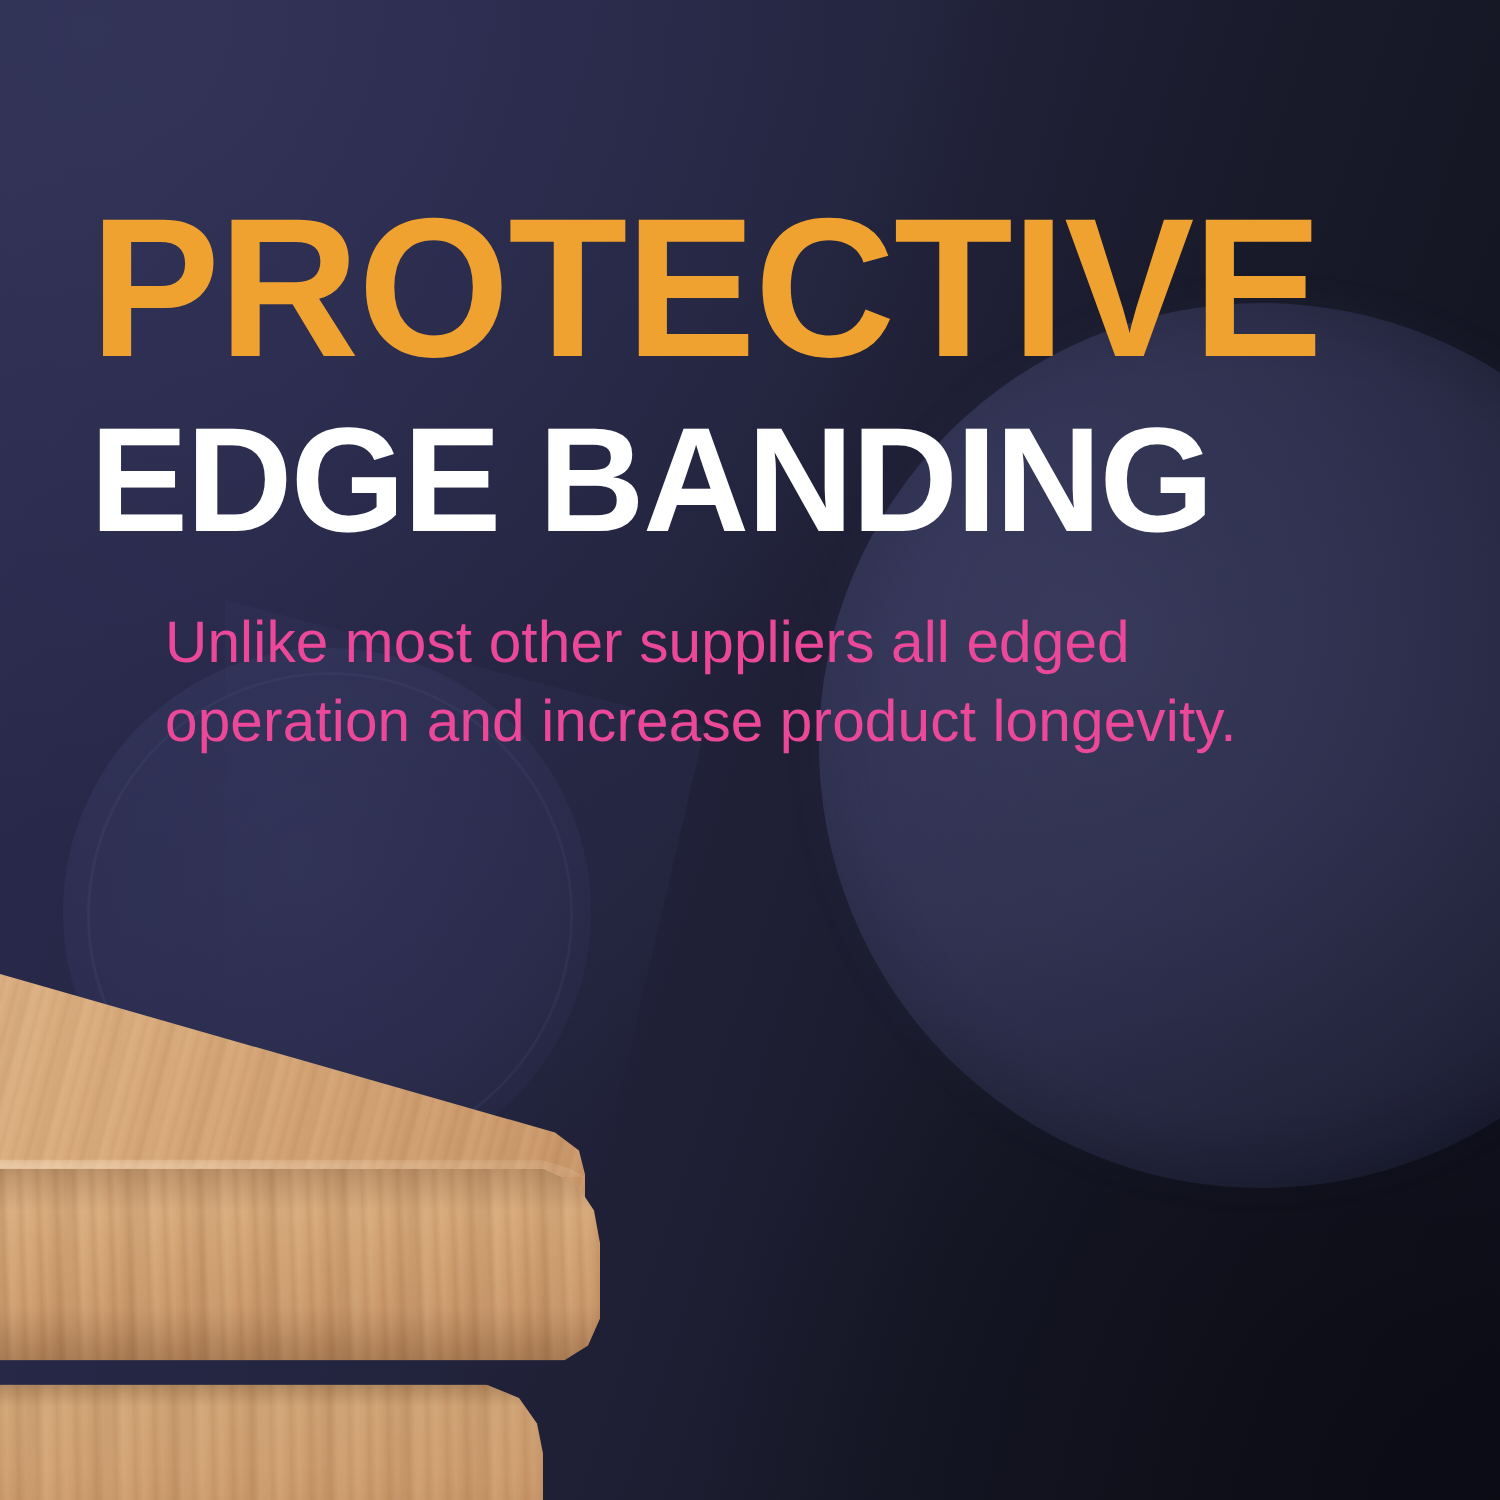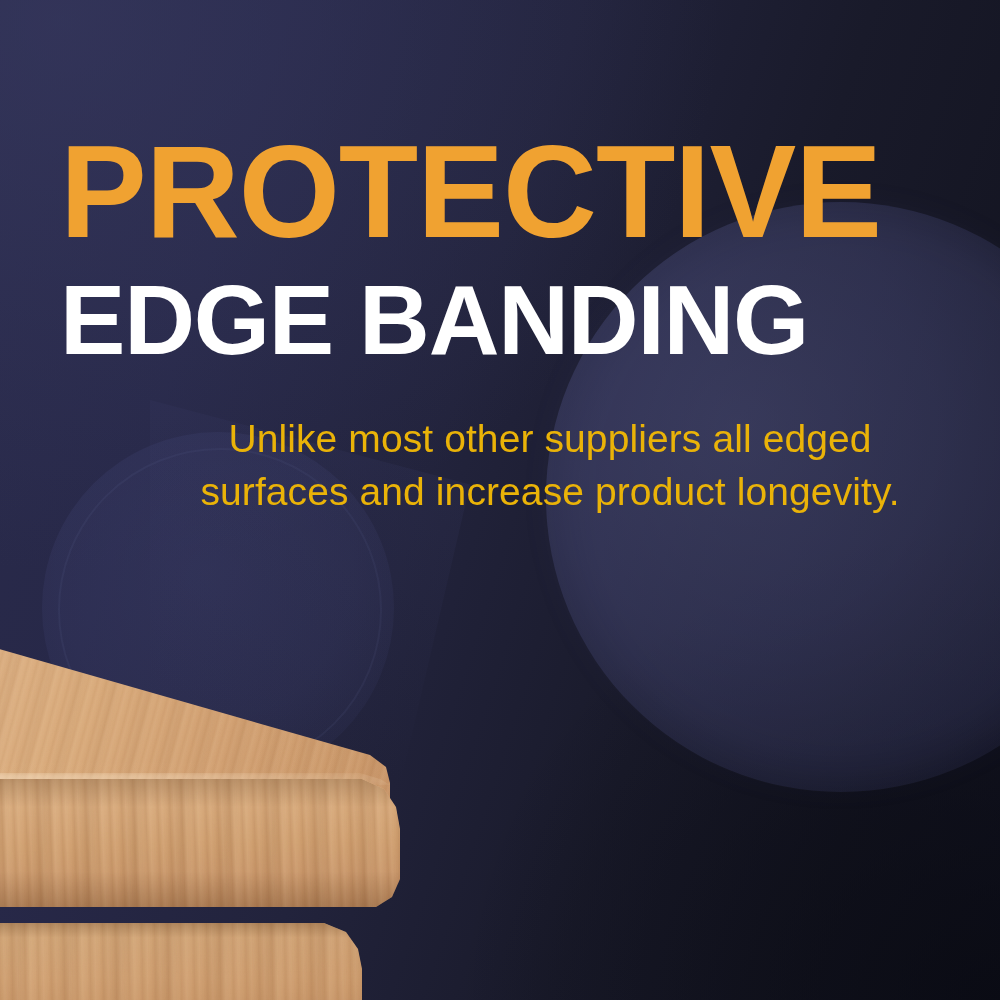--- a/index.html
+++ b/index.html
@@ -124,24 +124,23 @@
     color: #ffffff;
     white-space: nowrap;
     transform: scaleX(.99);
     transform-origin: left top;
   }
 
   
   .body-copy {
     position: absolute;
     left: 110px;
-    top: 412px;
+    top: 402px;
     width: 880px;
-    text-align: center;
-    color: #eab308;
+    color: #ec4899;
     font-size: 39px;
     line-height: 53px;
     font-weight: 300;
     letter-spacing: .1px;
   }
   .body-copy .ln { display: block; white-space: nowrap; }
 
   
   .wood {
     position: absolute;
@@ -291,21 +290,21 @@
   <div class="circle-left"></div>
   <div class="circle-left-ring"></div>
   <div class="wedge"></div>
 
   <div class="headline1">PROTECTIVE</div>
 
   <div class="headline2">EDGE BANDING</div>
 
   <div class="body-copy">
     <span class="ln">Unlike most other suppliers all edged</span>
-    <span class="ln">surfaces and increase product longevity.</span>
+    <span class="ln">operation and increase product longevity.</span>
   </div>
 
   <div class="wood">
     <div class="wood-top">
       <div class="wood-top-grain"></div>
     </div>
     <div class="wood-highlight"></div>
     <div class="wood-face">
       <div class="wood-face-grain"></div>
       <div class="wood-face-shadow"></div>

